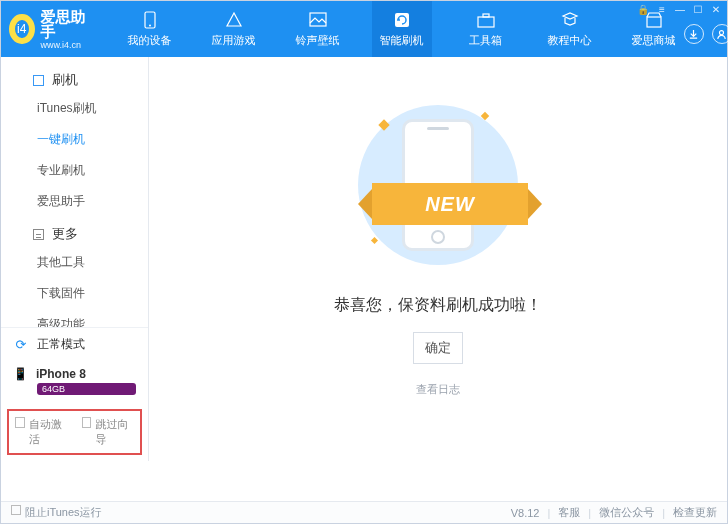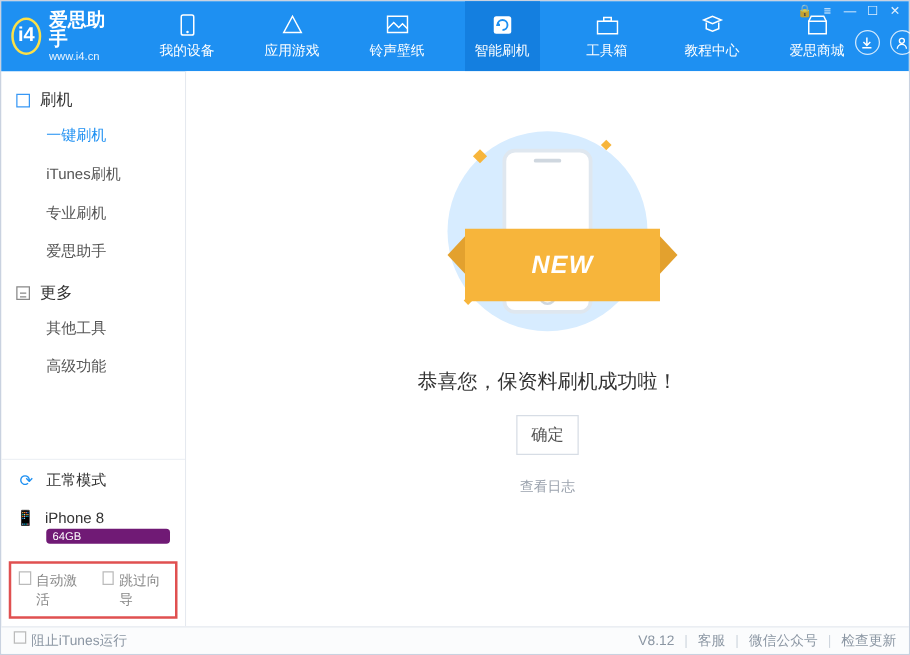--- a/index.html
+++ b/index.html
@@ -1,40 +1,40 @@
 <!DOCTYPE html>
 <html><head>
 <meta charset="utf-8">
 <style>
   * { box-sizing: border-box; margin: 0; padding: 0; }
   body { font-family: "Microsoft YaHei", Arial, sans-serif; font-size: 12px; color: #333; background: #fff; width: 728px; height: 524px; overflow: hidden; }
   .window { width: 728px; height: 524px; display: flex; flex-direction: column; border: 1px solid #c9d2e0; }
 
   .header { background: #1e90f2; height: 56px; display: flex; align-items: stretch; color: #fff; }
   .logo-block { display: flex; align-items: center; padding: 0 10px 0 8px; }
-  .logo-circle { width: 30px; height: 30px; border: 2px solid #fde047; border-radius: 50%; display: flex; align-items: center; justify-content: center; font-weight: bold; font-size: 16px; margin-right: 6px; }
+  .logo-circle { width: 30px; height: 30px; border: 6px solid #fde047; border-radius: 50%; display: flex; align-items: center; justify-content: center; font-weight: normal; font-size: 12px; margin-right: 6px; }
   .logo-text .t1 { font-size: 15px; font-weight: bold; line-height: 1; }
   .logo-text .t2 { font-size: 9px; opacity: .9; line-height: 1; margin-top: 2px; }
 
   .top-tabs { display: flex; flex: 1; }
   .top-tab { width: 60px; display: flex; flex-direction: column; align-items: center; justify-content: center; gap: 4px; cursor: pointer; font-size: 11px; margin-left: 24px; }
   .top-tab.active { background: #147fe0; }
   .top-tab .ic { width: 18px; height: 18px; display: flex; align-items: center; justify-content: center; }
 
   .win-controls { position: absolute; right: 6px; top: 3px; display: flex; gap: 6px; }
   .win-controls span { width: 12px; height: 12px; display: flex; align-items: center; justify-content: center; font-size: 10px; opacity: .85; cursor: pointer; color: #fff; }
 
   .header-right { display: flex; align-items: center; padding-right: 8px; gap: 8px; margin-top: 10px; }
   .circ-btn { width: 20px; height: 20px; border: 1.4px solid rgba(255,255,255,.8); border-radius: 50%; display: flex; align-items: center; justify-content: center; cursor: pointer; }
 
   .body { flex: 1; display: flex; min-height: 0; }
   .sidebar { width: 148px; border-right: 1px solid #e5e9ef; display: flex; flex-direction: column; }
   .sb-scroll { flex: 1; overflow: auto; padding-top: 6px; }
 
-  .group-head { display: flex; align-items: center; padding: 8px 12px 4px 12px; color: #333; font-size: 13px; gap: 8px; }
+  .group-head { display: flex; align-items: center; padding: 8px 12px 4px 12px; color: #333; font-size: 13px; gap: 8px; margin-left: 20px; }
   .group-head .box { width: 11px; height: 11px; border: 1px solid #3898f5; }
   .group-head.more .box { border-color: #888; position: relative; }
   .group-head.more .box::before, .group-head.more .box::after { content: ""; position: absolute; background: #888; }
   .group-head.more .box::before { left: 2px; right: 2px; top: 4px; height: 1px; }
   .group-head.more .box::after { left: 2px; right: 2px; top: 7px; height: 1px; }
 
   .sb-item { padding: 7px 0 7px 36px; font-size: 12px; color: #555; cursor: pointer; }
   .sb-item.active { color: #1e90f2; }
 
   .sb-bottom { border-top: 1px solid #eef1f5; }
@@ -47,34 +47,34 @@
   .chk-row { border: 2px solid #e05050; margin: 4px 6px 6px 6px; padding: 6px; display: flex; gap: 14px; }
   .chk { display: flex; gap: 4px; color: #888; font-size: 11px; }
   .chk .sq { width: 11px; height: 11px; border: 1px solid #bbb; }
 
   .main { flex: 1; background: #fff; display: flex; flex-direction: column; align-items: center; }
   .hero { margin-top: 48px; width: 200px; height: 160px; position: relative; display: flex; align-items: center; justify-content: center; }
   .big-circle { width: 160px; height: 160px; background: #d7ecff; border-radius: 50%; position: relative; display: flex; align-items: center; justify-content: center; }
   .phone { width: 72px; height: 132px; background: #fff; border: 3px solid #dfe7ef; border-radius: 10px; position: relative; }
   .phone::before { content: ""; position: absolute; top: 5px; left: 50%; transform: translateX(-50%); width: 22px; height: 3px; background: #cfd7df; border-radius: 2px; }
   .phone::after { content: ""; position: absolute; bottom: 4px; left: 50%; transform: translateX(-50%); width: 10px; height: 10px; border: 2px solid #cfd7df; border-radius: 50%; }
-  .ribbon { position: absolute; left: 10px; right: 10px; top: 78px; height: 58px; background: #f7b53b; display: flex; align-items: center; justify-content: center; color: #fff; font-weight: 800; font-size: 20px; letter-spacing: 1px; font-style: italic; margin-left: 24px; }
+  .ribbon { position: absolute; left: 10px; right: 10px; top: 78px; height: 42px; background: #f7b53b; display: flex; align-items: center; justify-content: center; color: #fff; font-weight: 800; font-size: 20px; letter-spacing: 1px; font-style: italic; margin-left: 24px; }
   .ribbon::before, .ribbon::after { content: ""; position: absolute; top: 6px; width: 0; height: 0; border-top: 15px solid transparent; border-bottom: 15px solid transparent; }
   .ribbon::before { left: -14px; border-right: 14px solid #e3a12e; }
   .ribbon::after  { right: -14px; border-left: 14px solid #e3a12e; }
   .spark { position: absolute; width: 8px; height: 8px; background: #f7b53b; transform: rotate(45deg); }
   .spark.a { top: 16px; left: 22px; }
   .spark.b { top: 8px; right: 30px; width: 6px; height: 6px; }
   .spark.c { bottom: 22px; left: 14px; width: 5px; height: 5px; }
 
   .succ-text { margin-top: 30px; font-size: 16px; color: #333; }
   .ok-btn { margin-top: 16px; border: 1px solid #d7dde5; background: #fff; padding: 6px 11px; font-size: 13px; color: #555; cursor: pointer; }
   .log-link { margin-top: 18px; font-size: 11px; color: #9aa2ad; cursor: pointer; }
 
-  .footer { height: 22px; border-top: 1px solid #e5e9ef; background: #fbfcfd; display: flex; align-items: center; font-size: 11px; color: #8b96a3; padding: 0 10px; gap: 8px; }
+  .footer { height: 22px; border-top: 1px solid #e5e9ef; background: #fbfcfd; display: flex; align-items: center; font-size: 11px; color: #8b96a3; padding: 0 10px; gap: 8px; margin-top: 40px; }
   .footer .left { display: flex; align-items: center; gap: 4px; flex: 1; }
   .footer .sq { width: 10px; height: 10px; border: 1px solid #bbb; }
   .sep { color: #cfd6de; }
 </style>
 </head>
 <body>
 
 <div class="window">
 
   <div class="header">
@@ -175,42 +175,43 @@
     </div>
   </div>
 
   <div class="body">
     <div class="sidebar">
       <div class="sb-scroll">
         <div class="group-head">
           <span class="box"></span>
           <span>刷机</span>
         </div>
+        <div class="sb-item">iTunes刷机</div>
         <div class="sb-item active">一键刷机</div>
-        <div class="sb-item">iTunes刷机</div>
         <div class="sb-item">专业刷机</div>
         <div class="sb-item">爱思助手</div>
 
         <div class="group-head more">
           <span class="box"></span>
           <span>更多</span>
         </div>
         <div class="sb-item">其他工具</div>
+        <div class="sb-item">下载固件</div>
         <div class="sb-item">高级功能</div>
       </div>
 
       <div class="sb-bottom">
         <div class="sb-row">
           <span class="ic">⟳</span>
           <span>正常模式</span>
         </div>
         <div class="dev-row">
           <div class="line1">
             <span class="ic" style="color:#1e90f2">📱</span>
-            <span style="font-weight:400">iPhone 8</span>
+            <span style="font-weight:700">iPhone 8</span>
           </div>
           <span class="badge" style="margin-left:24px">64GB</span>
         </div>
         <div class="chk-row">
           <label class="chk">
             <span class="sq"></span>
             <span>自动激活</span>
           </label>
           <label class="chk">
             <span class="sq"></span>

